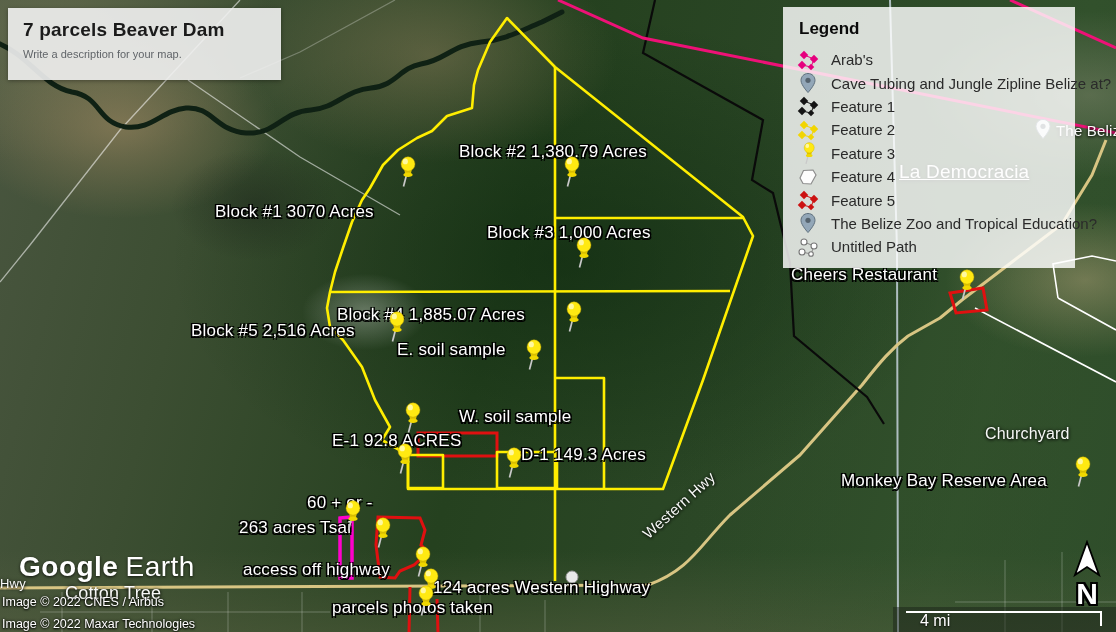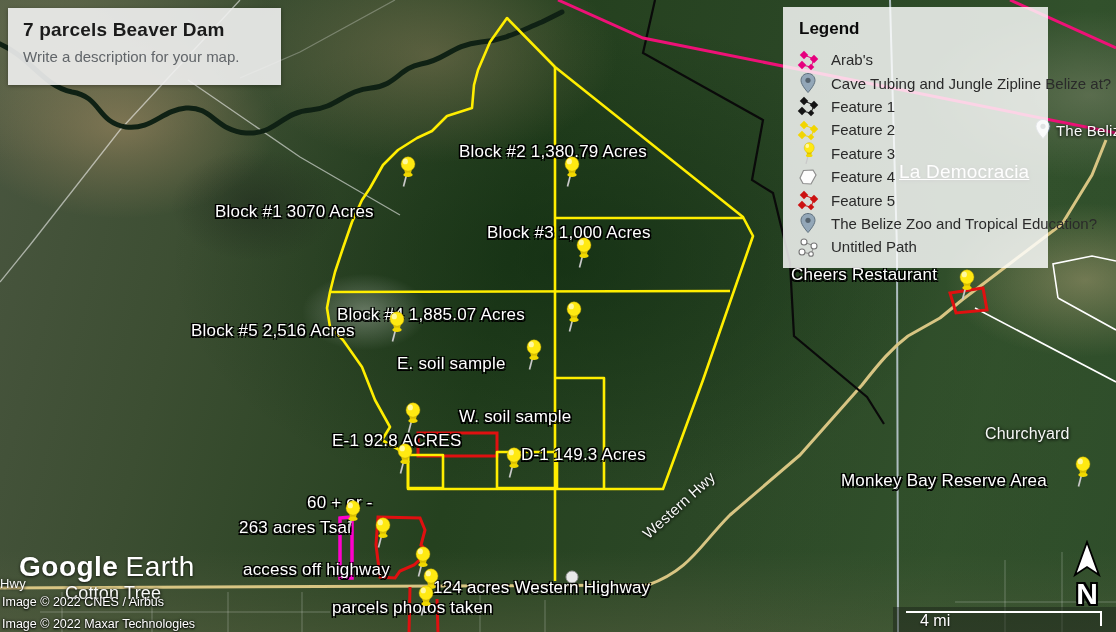--- a/index.html
+++ b/index.html
@@ -23,23 +23,23 @@
   .map-label{position:absolute;white-space:nowrap;color:#fff;z-index:4;
     font-size:17px;line-height:1.15;letter-spacing:.2px;
     text-shadow:-1.5px -1.5px 0 #000,1.5px -1.5px 0 #000,-1.5px 1.5px 0 #000,1.5px 1.5px 0 #000,0 0 2px #000;}
   .map-label.base{z-index:3;font-weight:400;opacity:.96;display:flex;align-items:center;gap:3px;
     text-shadow:0 1px 3px rgba(0,0,0,0.95),0 0 4px rgba(0,0,0,0.65);}
   .pushpin{position:absolute;z-index:5;width:26px;height:32px;}
   
   #title-box{position:absolute;left:8px;top:8px;width:243px;z-index:10;
     background:rgba(241,241,241,0.9);padding:11px 15px 12px 15px;box-shadow:0 1px 4px rgba(0,0,0,0.35);}
   #title-box h1{margin:0;font-size:19px;font-weight:bold;color:#1b1b1b;letter-spacing:.2px;}
-  #title-box p{margin:7px 0 8px 0;font-size:15px;color:#616569;}
+  #title-box p{margin:7px 0 8px 0;font-size:11px;color:#616569;}
   
-  #legend{position:absolute;left:783px;top:7px;width:265px;height:261px;z-index:10;
+  #legend{position:absolute;left:783px;top:7px;width:292px;height:261px;z-index:10;
     background:rgba(255,255,255,0.82);padding:10px 0 0 14px;box-sizing:border-box;}
   #legend h2{margin:2px 0 9px 2px;font-size:17px;font-weight:bold;color:#0a0a0a;}
   .legend-row{display:flex;align-items:center;height:23.4px;gap:12px;cursor:default;}
   .legend-row .ic{width:22px;height:22px;display:flex;align-items:center;justify-content:center;flex:0 0 22px;}
   .legend-row .lb{font-size:15px;color:#2a2a2a;white-space:nowrap;}
   
   #logo{position:absolute;left:8px;top:551px;z-index:9;color:#fff;
     text-shadow:0 1px 3px rgba(0,0,0,0.8);font-size:28px;letter-spacing:.5px;}
   #logo .g1{font-weight:bold;margin-left:11px;}
   #logo .g2{font-weight:300;margin-left:7px;}
@@ -109,21 +109,21 @@
     </g>
     <circle cx="572" cy="577" r="6" fill="#e9e9e9" stroke="#9a9a9a" stroke-width="1"></circle>
   </svg>
 
   <div id="labels-layer">
       <div class="map-label" style="left: 215px; top: 162px; margin-top: 40px;"><span>Block #1 3070 Acres</span></div>
       <div class="map-label" style="left: 459px; top: 142px;"><span>Block #2  1,380.79 Acres</span></div>
       <div class="map-label" style="left: 487px; top: 223px;"><span>Block #3 1,000 Acres</span></div>
       <div class="map-label" style="left: 337px; top: 305px;"><span>Block #4   1,885.07 Acres</span></div>
       <div class="map-label" style="left: 191px; top: 321px;"><span>Block #5  2,516 Acres</span></div>
-      <div class="map-label" style="left: 397px; top: 354px; text-align: center;"><span>E. soil sample</span></div>
+      <div class="map-label" style="left: 397px; top: 340px; text-align: center;"><span>E. soil sample</span></div>
       <div class="map-label" style="left: 423px; top: 407px; padding-left: 36px;"><span>W. soil sample</span></div>
       <div class="map-label" style="left: 332px; top: 431px;"><span>E-1 92.8 ACRES</span></div>
       <div class="map-label" style="left: 521px; top: 445px;"><span>D-1 149.3 Acres</span></div>
       <div class="map-label" style="left: 307px; top: 493px;"><span>60 + or -</span></div>
       <div class="map-label" style="left: 239px; top: 518px;"><span>263 acres Tsai</span></div>
       <div class="map-label" style="left: 243px; top: 560px;"><span>access off highway</span></div>
       <div class="map-label" style="left: 433px; top: 578px;"><span>124 acres Western Highway</span></div>
       <div class="map-label" style="left: 332px; top: 598px;"><span>parcels photos taken</span></div>
       <div class="map-label" style="left: 791px; top: 265px;"><span>Cheers Restaurant</span></div>
       <div class="map-label" style="left: 841px; top: 471px;"><span>Monkey Bay Reserve Area</span></div>

